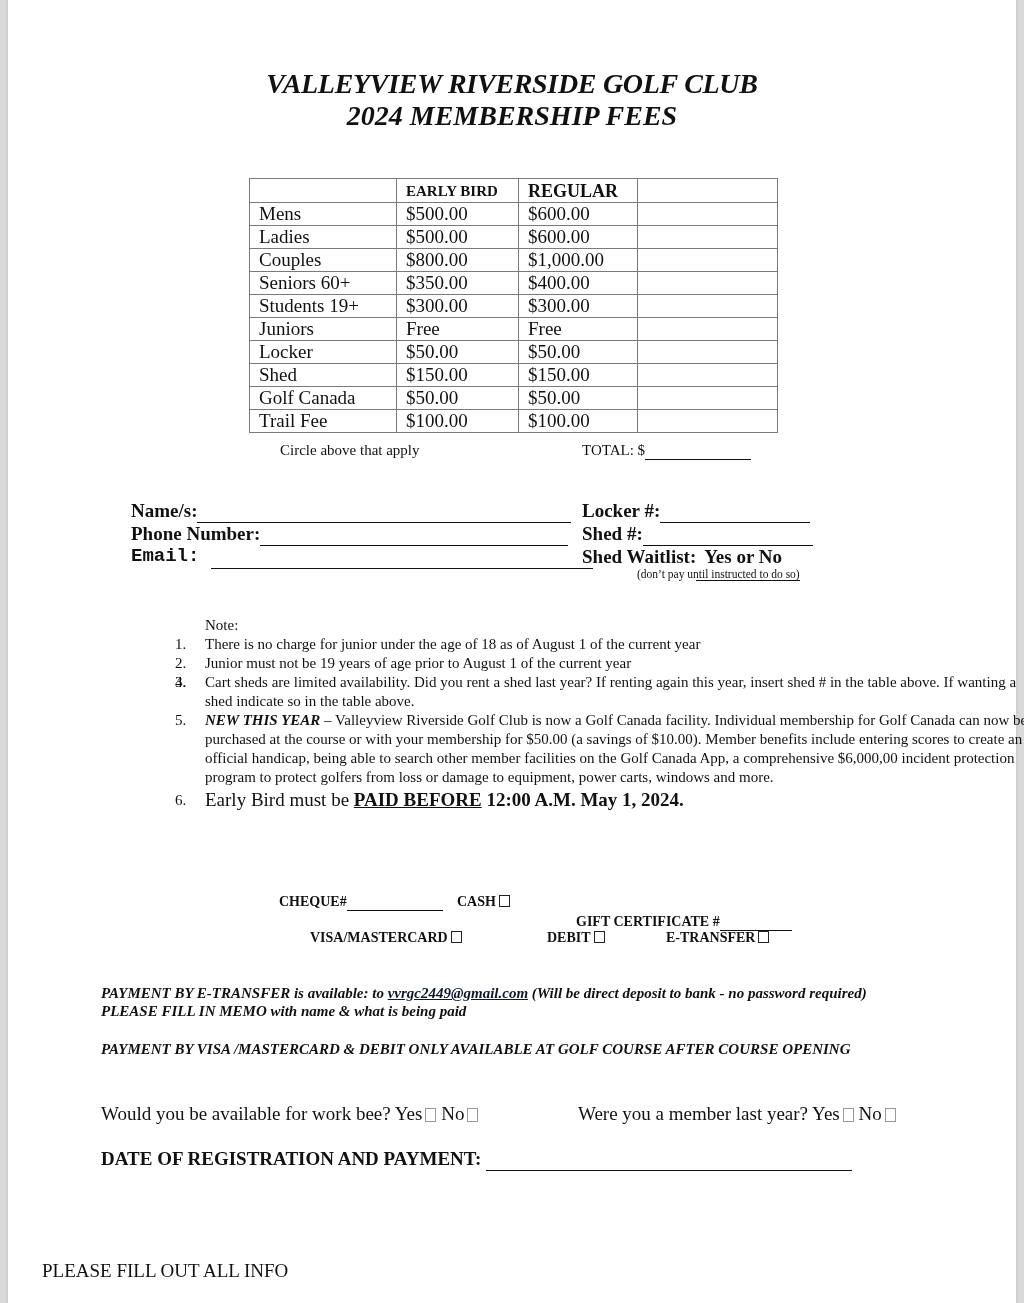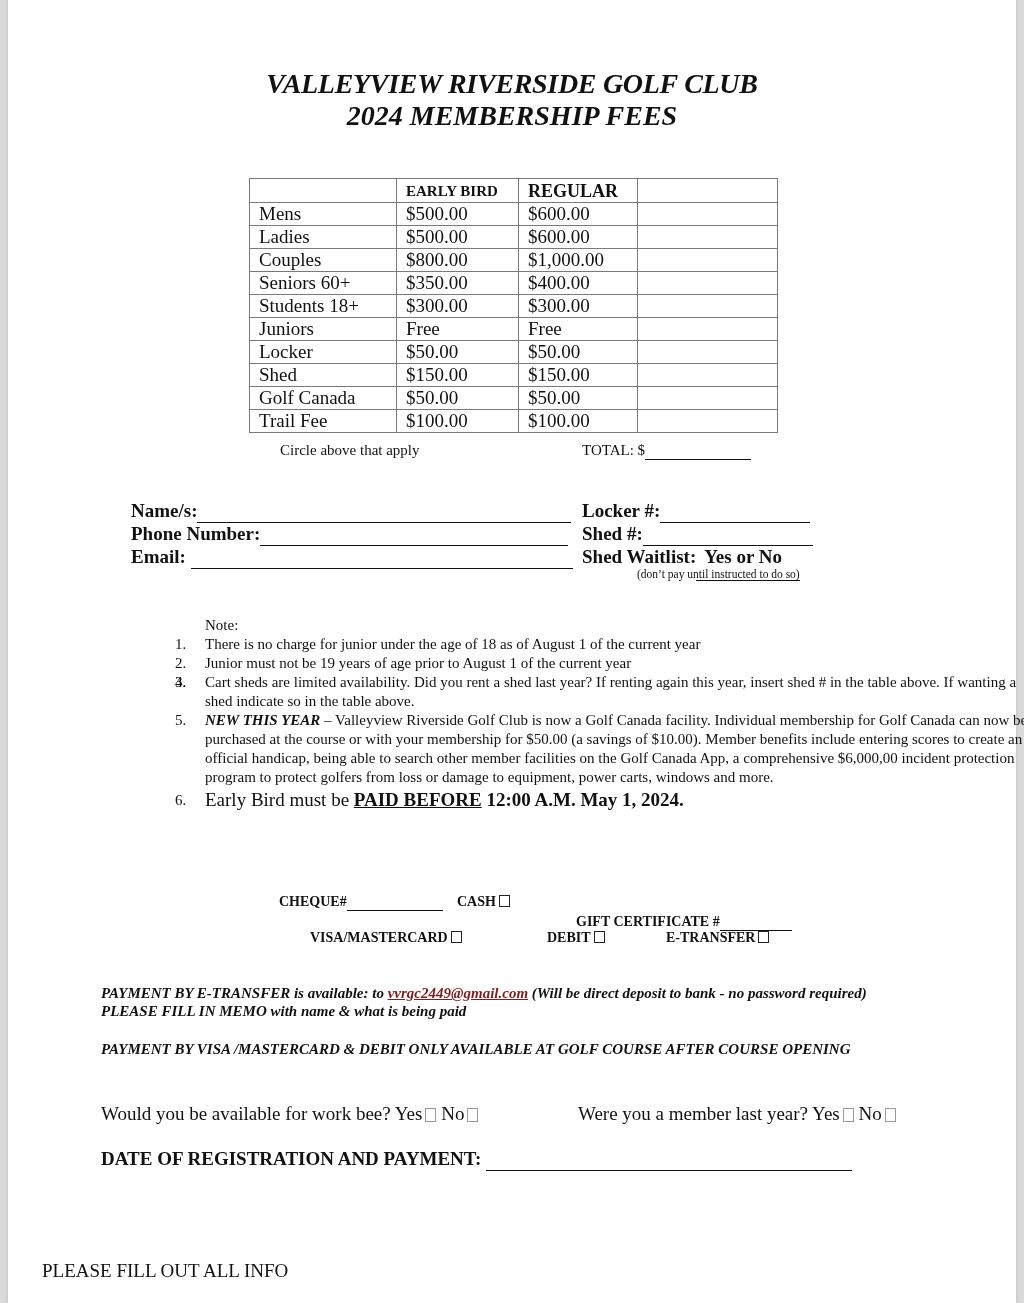--- a/index.html
+++ b/index.html
@@ -44,21 +44,21 @@
   .note-row { position:relative; padding-left:30px; }
   .note-row .num { position:absolute; left:0; top:0; }
   .note-big { font-size:19px; line-height:24px; }
   .pay { font-weight:bold; font-size:14px; }
   .box {
     display:inline-block; width:9px; height:10px; border:1.2px solid #222;
     vertical-align:-1px; margin-left:3px;
   }
   .box.thin { border:1px solid #999; width:9px; height:12px; vertical-align:-2px; }
   .ital-bold { font-style:italic; font-weight:bold; font-size:15px; }
-  a.email { color:#7f1d1d; text-decoration:underline; }
+  a.email { color:#0f172a; text-decoration:underline; }
 </style>
 </head>
 <body>
 
 <div class="page"></div>
 
 <div class="title t1">VALLEYVIEW RIVERSIDE GOLF CLUB</div>
 <div class="title t2">2024 MEMBERSHIP FEES</div>
 
 <table class="fees">
@@ -87,21 +87,21 @@
     <td>$1,000.00</td>
     <td></td>
   </tr>
   <tr>
     <td>Seniors 60+</td>
     <td>$350.00</td>
     <td>$400.00</td>
     <td></td>
   </tr>
   <tr>
-    <td>Students 18+</td>
+    <td>Students 19+</td>
     <td>$300.00</td>
     <td>$300.00</td>
     <td></td>
   </tr>
   <tr>
     <td>Juniors</td>
     <td>Free</td>
     <td>Free</td>
     <td></td>
   </tr>
@@ -136,21 +136,21 @@
 <div class="abs small" style="left:582px; top:442px;">
   <span>TOTAL: $</span><span class="uline" style="width:106px; border-bottom-width:1px;">&nbsp;</span>
 </div>
 
 <div class="abs field" style="left:131px; top:499px;">
   <span>Name/s:</span><span class="uline" style="width:374px;">&nbsp;</span>
 </div>
 <div class="abs field" style="left:131px; top:522px;">
   <span>Phone Number:</span><span class="uline" style="width:308px;">&nbsp;</span>
 </div>
-<div class="abs field" style="left:131px; top:545px;">
+<div class="abs field" style="left:131px; top:545px;font-family:Liberation Mono, monospace;">
   <span>Email:</span>&nbsp;<span class="uline" style="width:382px;">&nbsp;</span>
 </div>
 
 <div class="abs field" style="left:582px; top:499px;">
   <span>Locker #:</span><span class="uline" style="width:150px;">&nbsp;</span>
 </div>
 <div class="abs field" style="left:582px; top:522px;">
   <span>Shed #:</span><span class="uline" style="width:170px;">&nbsp;</span>
 </div>
 <div class="abs field" style="left:582px; top:545px;">

